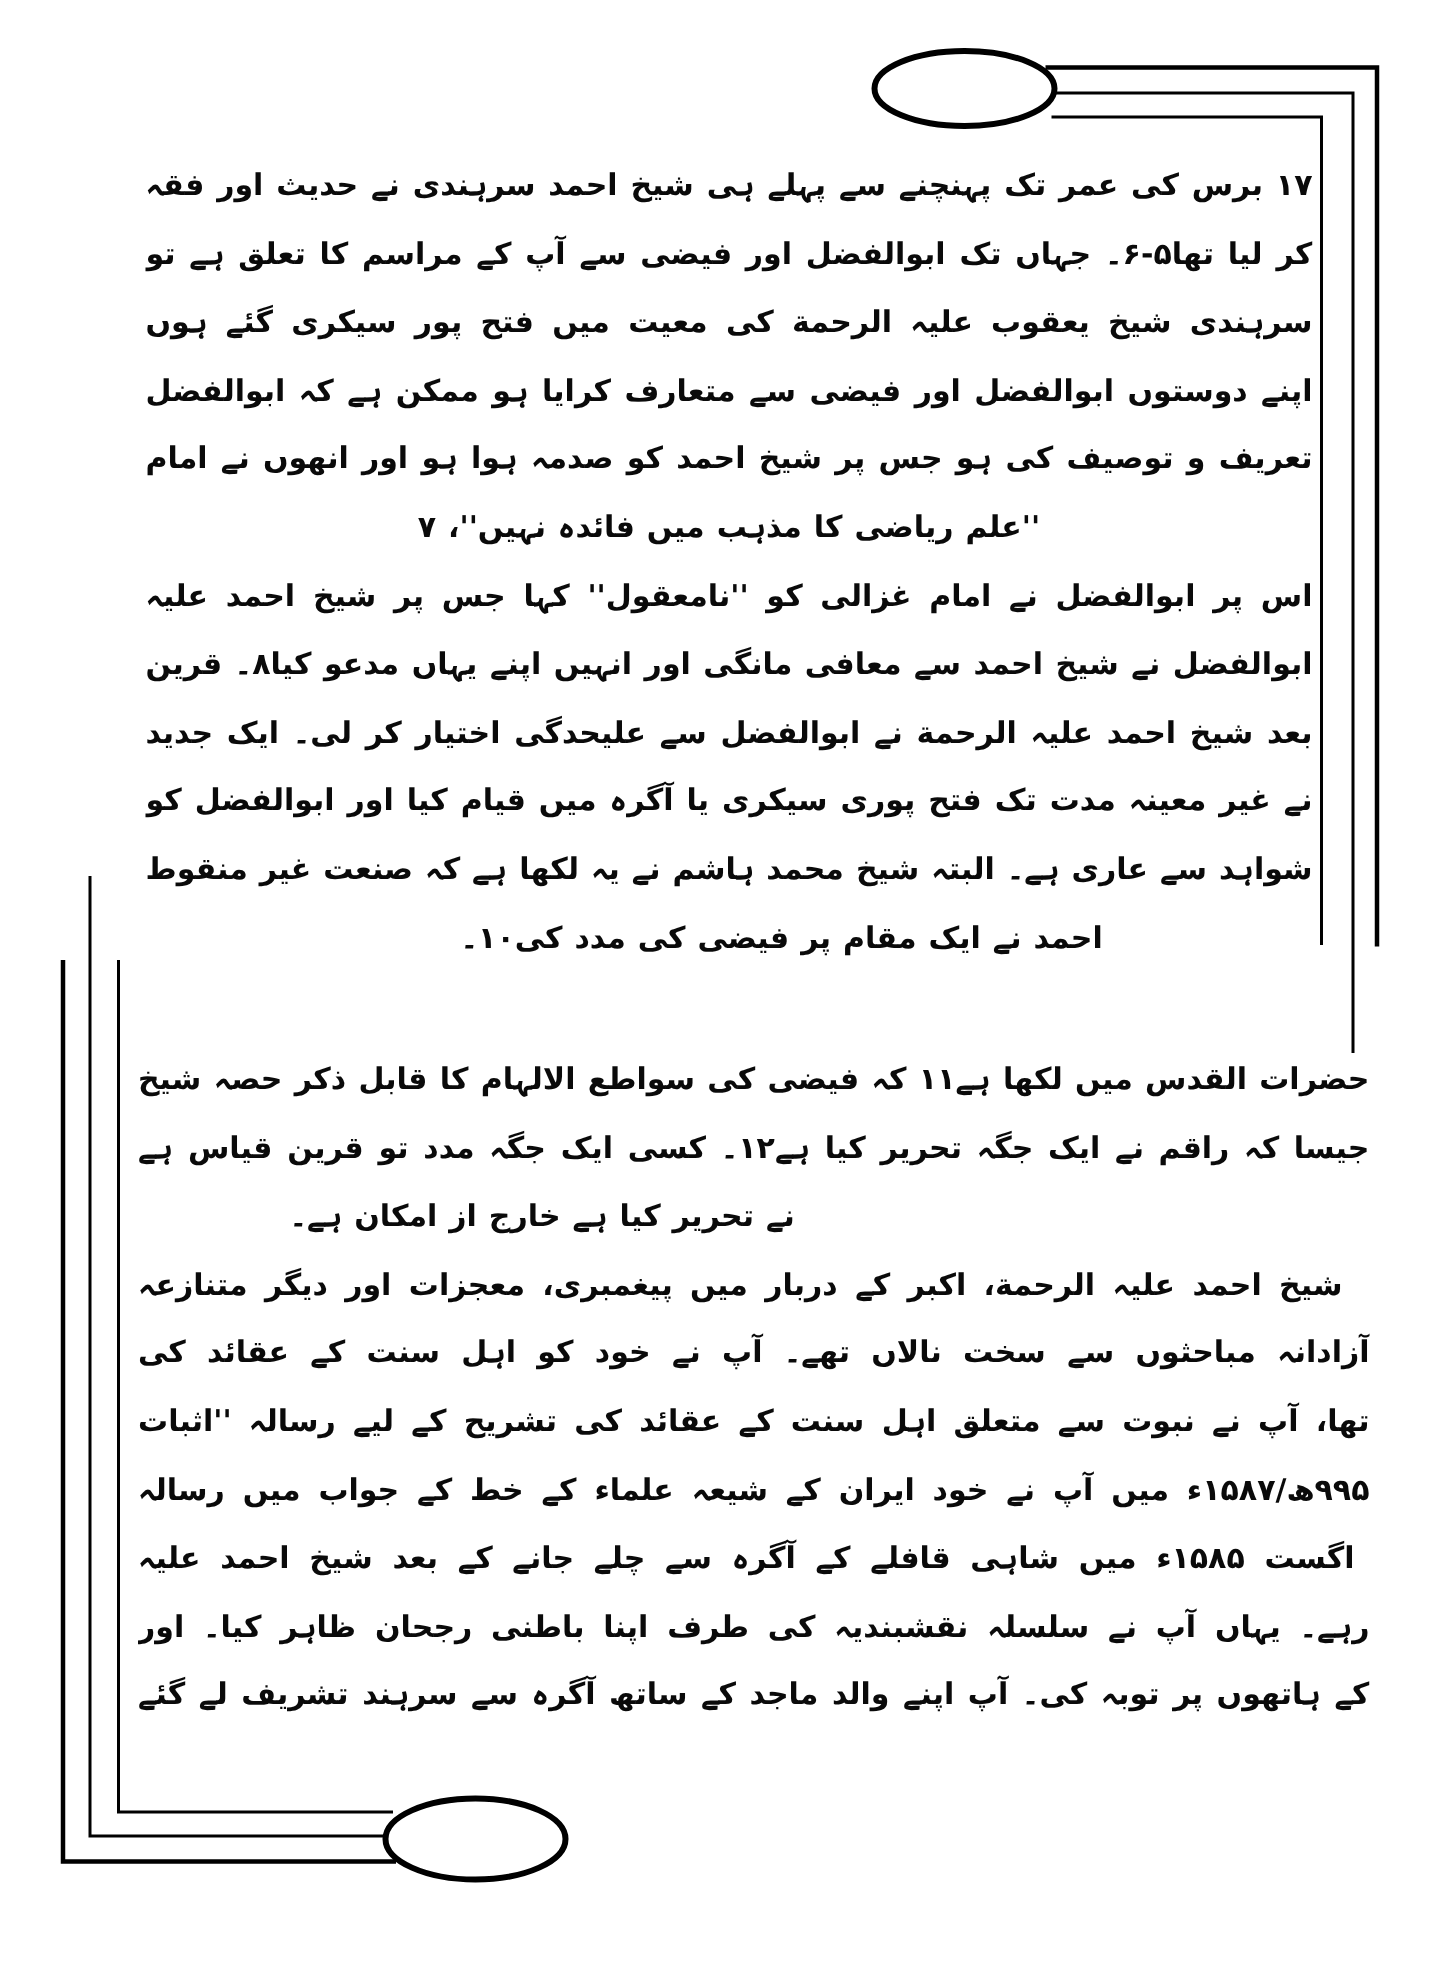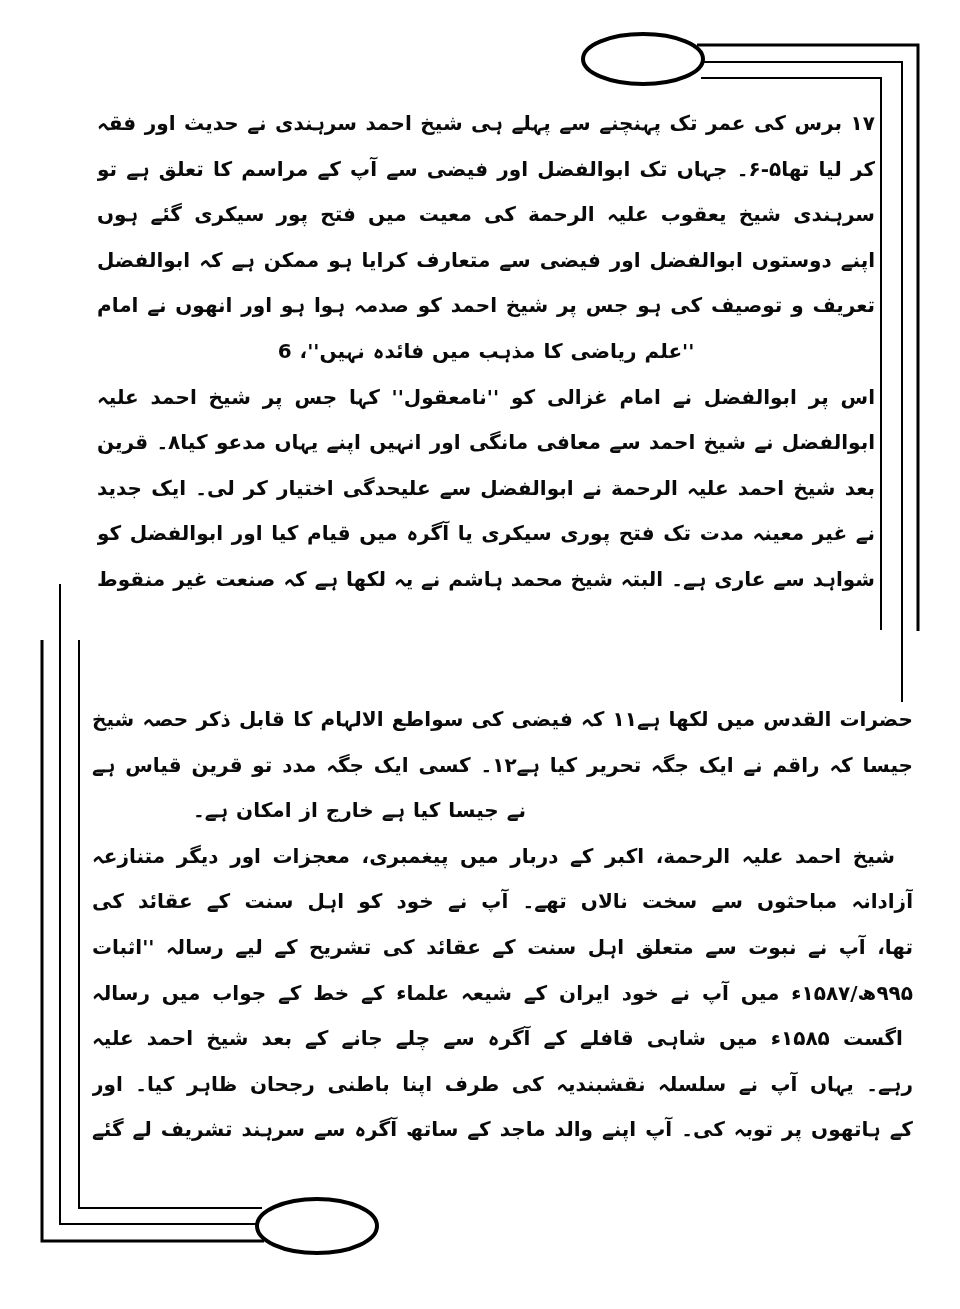--- a/index.html
+++ b/index.html
@@ -62,32 +62,33 @@
     <ellipse cx="643" cy="59" rx="60" ry="25" fill="#ffffff" stroke="#000000" stroke-width="4"></ellipse>
     <ellipse cx="317" cy="1226" rx="60" ry="27" fill="#ffffff" stroke="#000000" stroke-width="4"></ellipse>
   </svg>
 
   <div id="block-upper" class="text-block">
       <div class="line">۱۷ برس کی عمر تک پہنچنے سے پہلے ہی شیخ احمد سرہندی نے حدیث اور فقہ میں کمال حاصل</div>
       <div class="line">کر لیا تھا۵-۶۔ جہاں تک ابوالفضل اور فیضی سے آپ کے مراسم کا تعلق ہے تو ایسا محسوس ہوتا ہے کہ شیخ احمد</div>
       <div class="line">سرہندی شیخ یعقوب علیہ الرحمة کی معیت میں فتح پور سیکری گئے ہوں جہاں شیخ یعقوب علیہ الرحمة نے انہیں</div>
       <div class="line">اپنے دوستوں ابوالفضل اور فیضی سے متعارف کرایا ہو ممکن ہے کہ ابوالفضل اور اس کے رفقاء نے فلسفیوں کی</div>
       <div class="line">تعریف و توصیف کی ہو جس پر شیخ احمد کو صدمہ ہوا ہو اور انھوں نے امام غزالی علیہ الرحمة کی اس تحریر کا حوالہ دیا</div>
-      <div class="line quote">''علم ریاضی کا مذہب میں فائدہ نہیں''، 6</div>
+      <div class="line quote">''علم ریاضی کا مذہب میں فائدہ نہیں''، ۷</div>
       <div class="line">اس پر ابوالفضل نے امام غزالی کو ''نامعقول'' کہا جس پر شیخ احمد علیہ الرحمة سخت ناراض ہو گئے۔ بالآخر</div>
       <div class="line">ابوالفضل نے شیخ احمد سے معافی مانگی اور انہیں اپنے یہاں مدعو کیا۸۔ قرین قیاس ہے کہ اس ملاقات کے</div>
       <div class="line">بعد شیخ احمد علیہ الرحمة نے ابوالفضل سے علیحدگی اختیار کر لی۔ ایک جدید مؤرخ کا یہ دعوی کہ شیخ احمد علیہ الرحمة</div>
       <div class="line">نے غیر معینہ مدت تک فتح پوری سیکری یا آگرہ میں قیام کیا اور ابوالفضل کو اس کے علمی کام میں معاونت کی۹،</div>
       <div class="line">شواہد سے عاری ہے۔ البتہ شیخ محمد ہاشم نے یہ لکھا ہے کہ صنعت غیر منقوط میں قرآن کریم کے ترجمہ میں شیخ</div>
+      <div class="line frag-mid-a">احمد نے ایک مقام پر فیضی کی مدد کی۱۰۔</div>
     </div>
 
   <div id="block-lower" class="text-block">
       <div class="line">حضرات القدس میں لکھا ہے۱۱ کہ فیضی کی سواطع الالہام کا قابل ذکر حصہ شیخ احمد علیہ الرحمة نے تحریر کیا،</div>
       <div class="line">جیسا کہ راقم نے ایک جگہ تحریر کیا ہے۱۲۔ کسی ایک جگہ مدد تو قرین قیاس ہے مگر یہ دعوی کہ قابل ذکر حصہ شیخ احمد</div>
-      <div class="line frag-mid-b">نے جیسا کیا ہے خارج از امکان ہے۔</div>
+      <div class="line frag-mid-b">نے تحریر کیا ہے خارج از امکان ہے۔</div>
       <div class="line first-indent">شیخ احمد علیہ الرحمة، اکبر کے دربار میں پیغمبری، معجزات اور دیگر متنازعہ دینی عقائد پر ہونے والے</div>
       <div class="line">آزادانہ مباحثوں سے سخت نالاں تھے۔ آپ نے خود کو اہل سنت کے عقائد کی سربلندی کے لیے وقف کر دیا</div>
       <div class="line">تھا، آپ نے نبوت سے متعلق اہل سنت کے عقائد کی تشریح کے لیے رسالہ ''اثبات النبوة'' تحریر کیا۔</div>
       <div class="line">۹۹۵ھ/۱۵۸۷ء میں آپ نے خود ایران کے شیعہ علماء کے خط کے جواب میں رسالہ ''ردالرفضہ'' تحریر کیا۔</div>
       <div class="line first-indent-xs">اگست ۱۵۸۵ء میں شاہی قافلے کے آگرہ سے چلے جانے کے بعد شیخ احمد علیہ الرحمة آگرہ میں ہی</div>
       <div class="line">رہے۔ یہاں آپ نے سلسلہ نقشبندیہ کی طرف اپنا باطنی رجحان ظاہر کیا۔ اور خواجہ عبید اللہ کابلی علیہ الرحمة</div>
       <div class="line">کے ہاتھوں پر توبہ کی۔ آپ اپنے والد ماجد کے ساتھ آگرہ سے سرہند تشریف لے گئے جہاں شیخ کمال کیتھلی</div>
     </div>
 
 </div>

